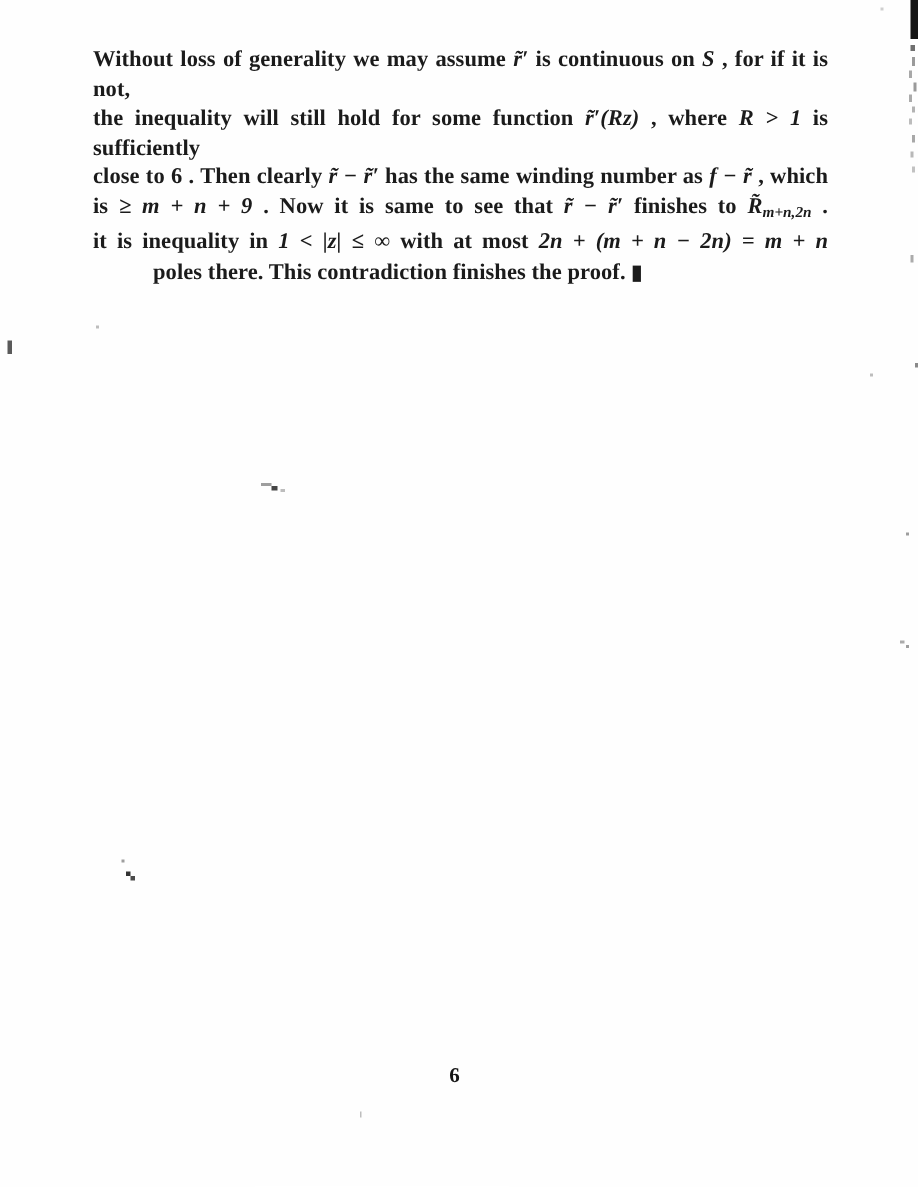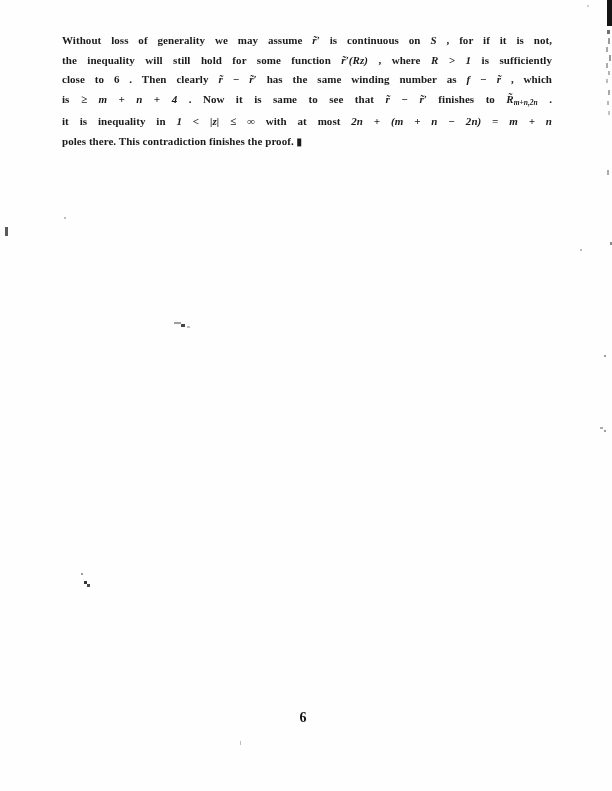--- a/index.html
+++ b/index.html
@@ -14,32 +14,33 @@
     background: #fefefe;
     overflow: hidden;
     font-family: "Liberation Serif", serif;
     color: #1b1b1b;
   }
   .paragraph {
     position: absolute;
     left: 62px;
     top: 31px;
     width: 490px;
-    font-size: 11px;
+    font-size: 15px;
     font-weight: bold;
     line-height: 19.6px;
     letter-spacing: 0.05px;
   }
   .line {
     text-align: justify;
     text-align-last: justify;
     white-space: normal;
   }
   .line.last {
     text-align-last: left;
+    margin-left: 40px;
   }
   .math {
     font-style: italic;
   }
   .sub {
     font-style: italic;
     font-size: 0.68em;
     vertical-align: -0.28em;
     letter-spacing: 0;
   }
@@ -63,21 +64,21 @@
 </style>
 </head>
 <body>
 
 <div class="sheet">
 
   <div class="paragraph">
       <div class="line"><span>Without loss of generality we may assume </span><span class="math">r̃′</span><span> is continuous on </span><span class="math">S</span><span> , for if it is not,</span></div>
       <div class="line"><span>the inequality will still hold for some function </span><span class="math">r̃′(Rz)</span><span> , where </span><span class="math">R &gt; 1</span><span> is sufficiently</span></div>
       <div class="line"><span>close to 6 . Then clearly </span><span class="math">r̃ − r̃′</span><span> has the same winding number as </span><span class="math">f − r̃</span><span> , which</span></div>
-      <div class="line"><span>is </span><span class="math">≥ m + n + 4</span><span> . Now it is same to see that </span><span class="math">r̃ − r̃′</span><span> finishes to </span><span class="math">R̃</span><span class="sub">m+n,2n</span><span> .</span></div>
+      <div class="line"><span>is </span><span class="math">≥ m + n + 9</span><span> . Now it is same to see that </span><span class="math">r̃ − r̃′</span><span> finishes to </span><span class="math">R̃</span><span class="sub">m+n,2n</span><span> .</span></div>
       <div class="line"><span>it is inequality in </span><span class="math">1 &lt; |z| ≤ ∞</span><span> with at most </span><span class="math">2n + (m + n − 2n) = m + n</span></div>
       <div class="line last"><span>poles there. This contradiction finishes the proof. </span><span class="qed">▮</span></div>
     </div>
 
   <div class="page-number">6</div>
 
   <div class="artifact" style="right:0; top:0; width:5px; height:26px; background:#151515;"></div>
   <div class="artifact" style="left:587px; top:5px;  width:2px; height:2px; background:#cfcfcf;"></div>
   <div class="artifact" style="left:607px; top:30px; width:3px; height:4px; background:#6f6f6f;"></div>
   <div class="artifact" style="left:608px; top:38px; width:2px; height:6px; background:#9a9a9a;"></div>

